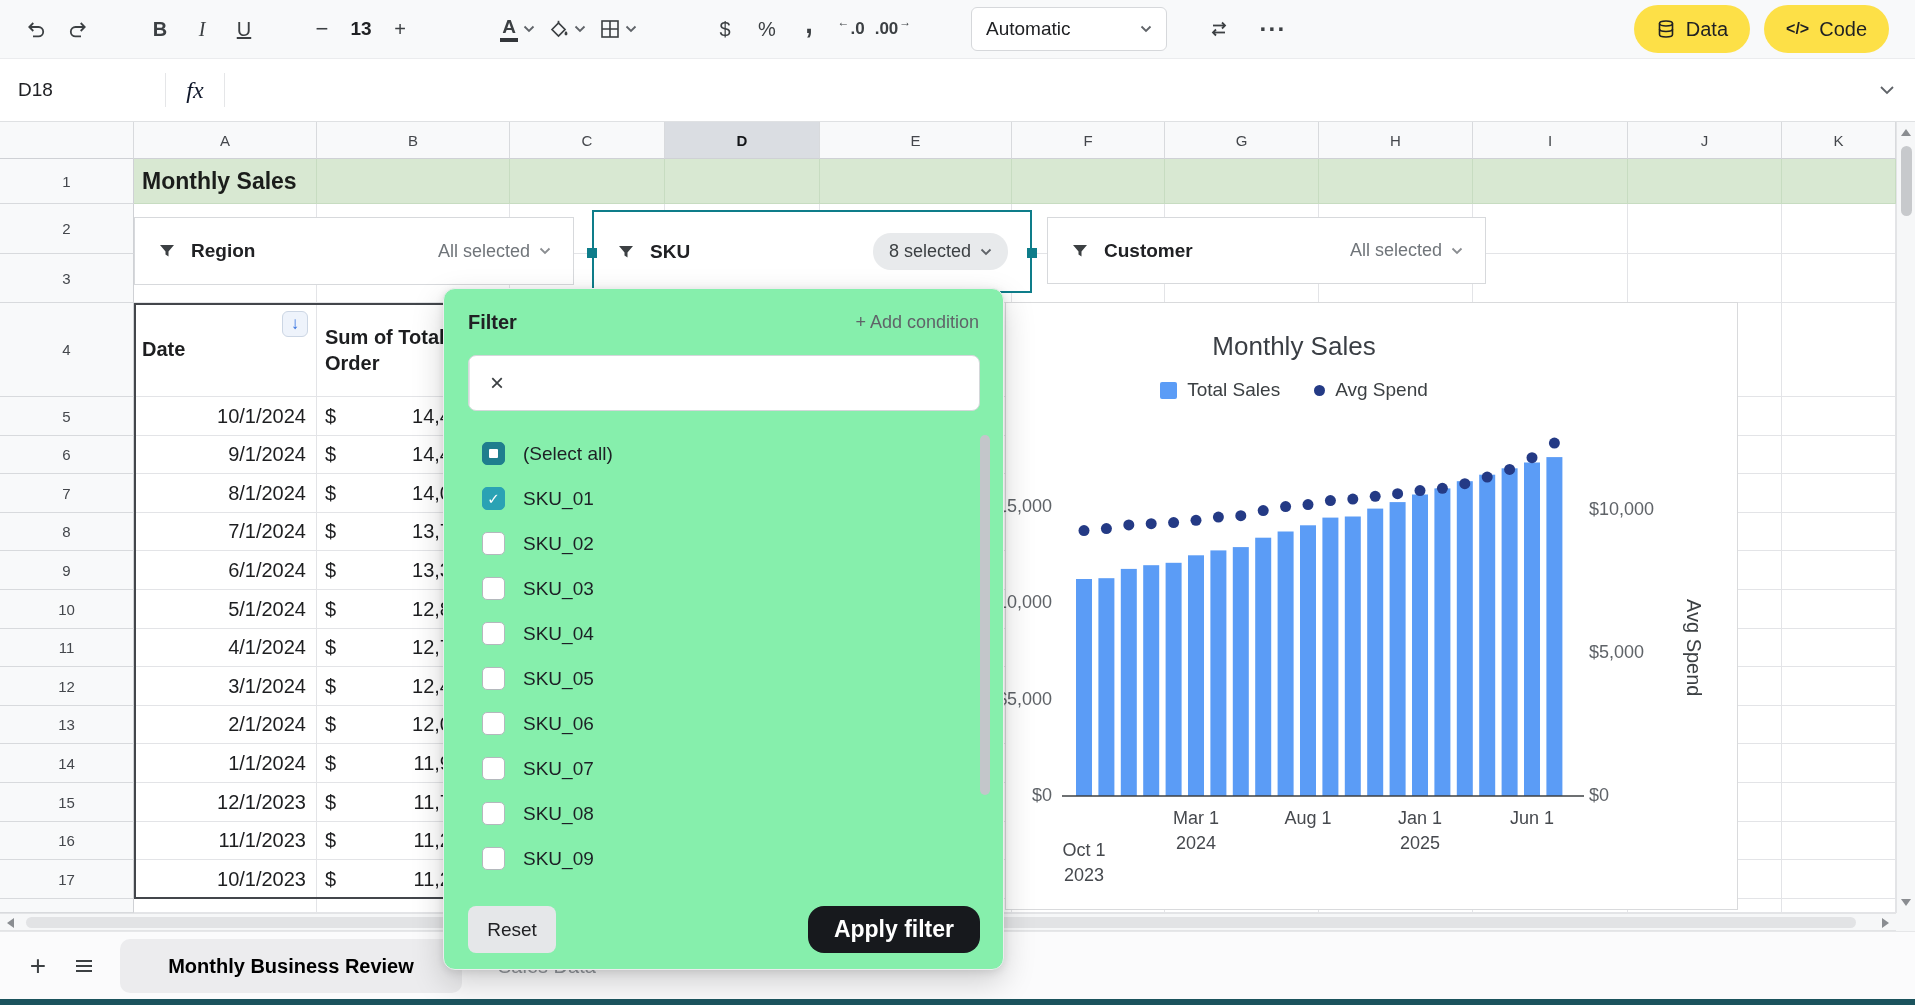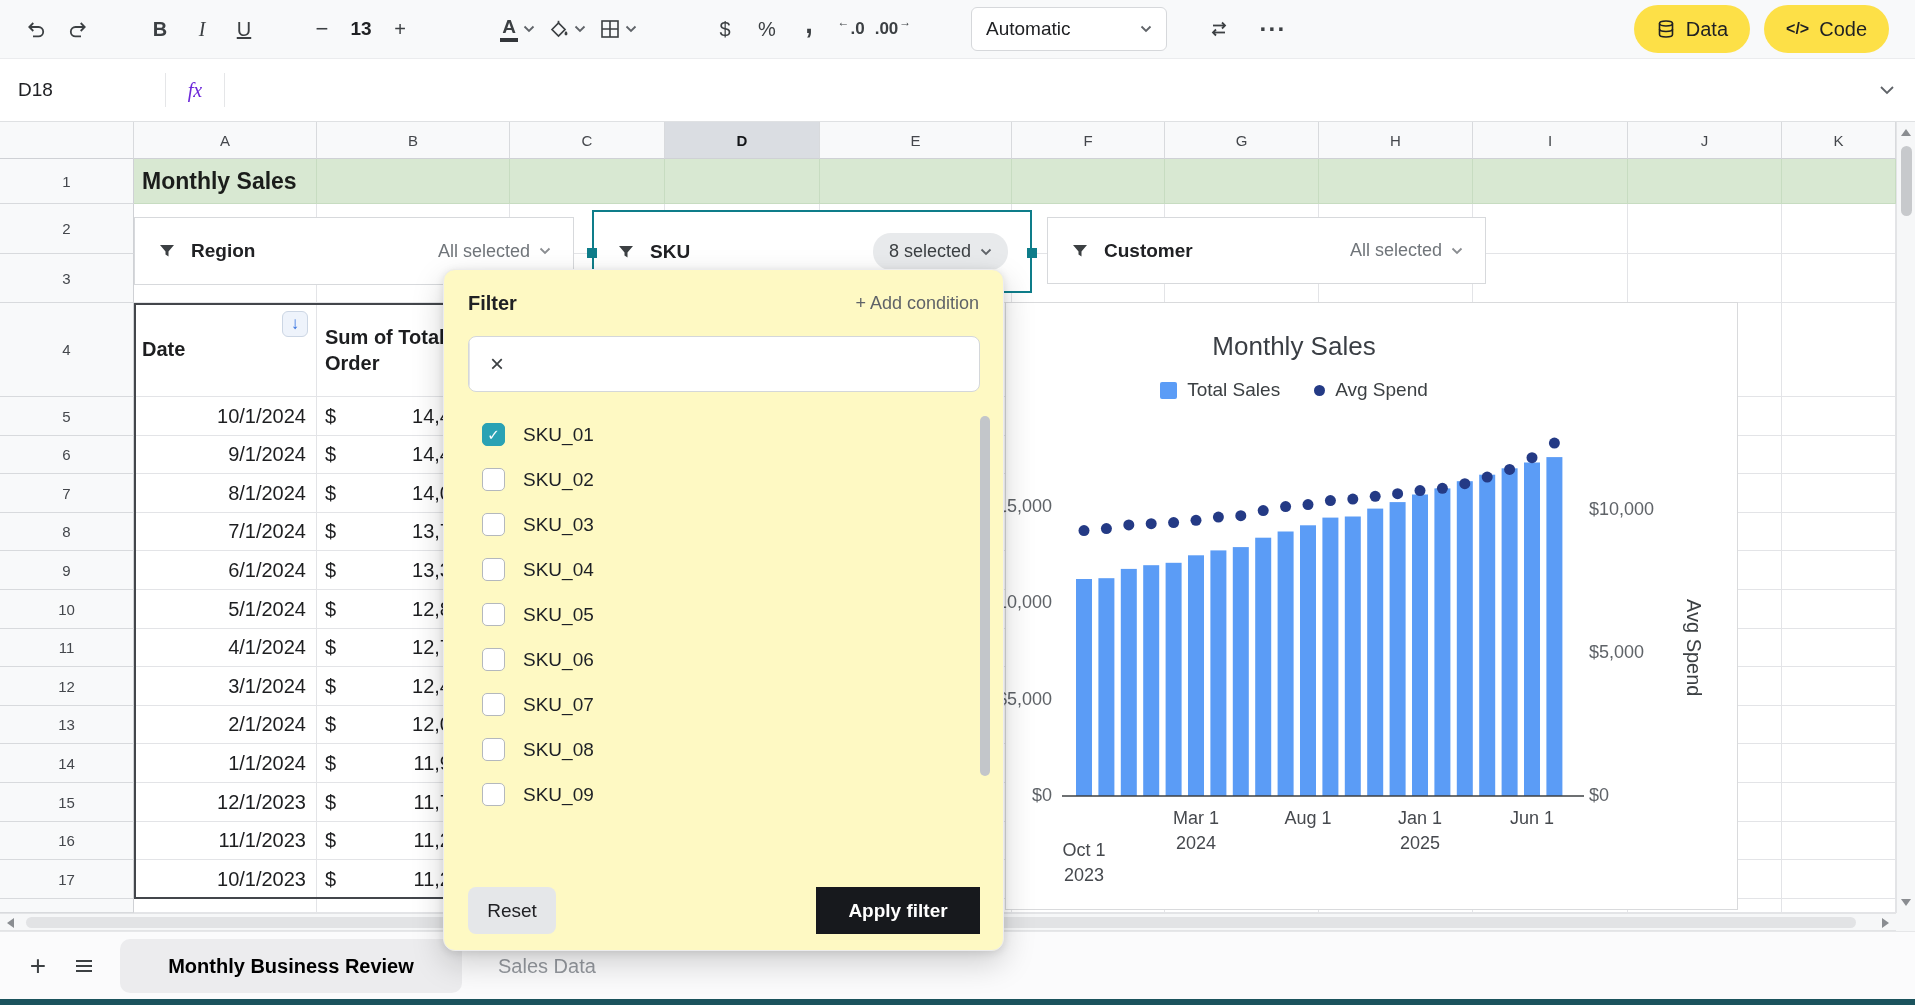--- a/index.html
+++ b/index.html
@@ -36,21 +36,21 @@
   .pill + .pill { margin-left:12px; }
   .pill.last { margin-right:10px; }
   .codetag { font-size:16px; font-weight:700; color:#1f2124; }
 
   
   .fbar { position:absolute; left:0; top:59px; width:1915px; height:63px; background:#fff;
     border-bottom:1px solid #dfe1e3; display:flex; align-items:center; z-index:40; }
   .namebox { width:165px; padding-left:18px; font-size:19px; color:#202124; }
   .fsep { width:1px; height:34px; background:#e5e6e8; }
   .fx { width:58px; text-align:center; font-style:italic; font-family:"Liberation Serif",serif;
-    color:#6d28d9; font-size:20px; }
+    color:#0f172a; font-size:24px; }
   .finput { flex:1; border:none; outline:none; font-size:19px; padding:0 14px; background:transparent; }
   .fbar-chev { margin-right:20px; cursor:pointer; }
 
   
   #grid-layer { position:absolute; inset:0; z-index:1; }
   .gcell { position:absolute; overflow:hidden; }
   .cell { background:#fff; border-right:1px solid #e3e4e7; border-bottom:1px solid #e3e4e7;
     font-size:20px; color:#1d1e20; }
   .cell.green { background:#d8e8d2; border-color:#c7dcc1; }
   .sheet-title { display:block; padding-left:8px; font-weight:700; font-size:23px; line-height:44px;
@@ -74,21 +74,21 @@
   .fcard { position:absolute; background:#fff; border:1px solid #d7d9dc; display:flex; align-items:center;
     padding:0 22px; gap:14px; z-index:8; }
   .fcard.sel { border:2px solid #0e7d8a; }
   .flabel { font-size:19px; font-weight:700; color:#202124; }
   .fval { margin-left:auto; font-size:18px; color:#70757a; display:flex; align-items:center; gap:9px; cursor:pointer; }
   .fpill { margin-left:auto; background:#e8eaec; border-radius:18px; padding:8px 16px; display:flex;
     align-items:center; gap:9px; font-size:18px; color:#3c4043; cursor:pointer; }
   .handle { position:absolute; width:10px; height:10px; background:#0e7d8a; }
 
   
-  .popup { position:absolute; left:443px; top:269px; width:561px; height:682px; background:#fef9c3;
+  .popup { position:absolute; left:443px; top:288px; width:561px; height:682px; background:#86efac;
     border:1px solid #ececee; border-radius:12px; z-index:30;
     box-shadow:0 12px 32px rgba(0,0,0,.18), 0 2px 8px rgba(0,0,0,.10); }
   .popup-head { position:absolute; top:0; left:0; right:0; padding:22px 24px 0; display:flex;
     justify-content:space-between; align-items:center; }
   .popup-title { font-size:20px; font-weight:600; color:#202124; }
   .addcond { font-size:18px; color:#5f6368; cursor:pointer; }
   .searchrow { position:absolute; top:66px; left:24px; right:23px; height:56px; border:1px solid #d4d7da;
     border-radius:8px; display:flex; align-items:center; overflow:hidden; background:#fff; }
   .searchinput { flex:1; border:none; outline:none; font-size:18px; padding:0 16px; color:#202124; }
   .searchinput::placeholder { color:#9aa0a6; }
@@ -102,22 +102,22 @@
     align-items:center; justify-content:center; background:#fff; color:#fff; font-size:15px; flex:0 0 auto; }
   .cb.checked { background:#2aa2b4; border-color:#2aa2b4; }
   .cb.indeterminate { background:#1f7e8e; border-color:#1f7e8e; }
   .cb-sq { width:9px; height:9px; background:#fff; border-radius:1px; }
   .list-scrollbar { position:absolute; right:13px; top:146px; width:10px; height:360px;
     background:#c3c6ca; border-radius:5px; cursor:pointer; }
   .popup-footer { position:absolute; left:24px; right:23px; bottom:16px; display:flex;
     justify-content:space-between; }
   .btn-reset { width:88px; height:47px; background:#e5e7e9; border-radius:8px; font-size:19px;
     display:flex; align-items:center; justify-content:center; color:#202124; cursor:pointer; }
-  .btn-apply { min-width:164px; height:47px; background:#17191d; color:#fff; border-radius:0;
-    font-size:19px; font-weight:600; display:flex; align-items:center; justify-content:center;
+  .btn-apply { min-width:164px; height:47px; background:#17191d; color:#fff; border-radius:16px;
+    font-size:23px; font-weight:600; display:flex; align-items:center; justify-content:center;
     padding:0 26px; cursor:pointer; }
 
   
   .chart-card { position:absolute; left:1005px; top:302px; width:733px; height:608px; background:#fff;
     border:1px solid #d9dadc; z-index:6; }
   .chart-title { position:absolute; top:28px; left:0; width:576px; text-align:center; font-size:26px;
     color:#3a3e44; }
   .legend { position:absolute; top:76px; left:0; width:576px; display:flex; justify-content:center;
     align-items:center; gap:34px; font-size:19px; color:#3c4043; }
   .lg { display:flex; align-items:center; gap:10px; }
@@ -675,20 +675,26 @@
     <div class="popup-head">
       <span class="popup-title">Filter</span>
       <span class="addcond">+ Add condition</span>
     </div>
     <div class="searchrow">
       <span class="searchdiv"></span>
       <span class="searchclose">×</span>
     </div>
     <div class="popup-list" id="popup-list">
         <div class="fp-item">
+          <span class="cb indeterminate">
+            <span class="cb-sq"></span>
+          </span>
+          <span>(Select all)</span>
+        </div>
+        <div class="fp-item">
           <span class="cb checked">✓</span>
           <span>SKU_01</span>
         </div>
         <div class="fp-item">
           <span class="cb unchecked"></span>
           <span>SKU_02</span>
         </div>
         <div class="fp-item">
           <span class="cb unchecked"></span>
           <span>SKU_03</span>

